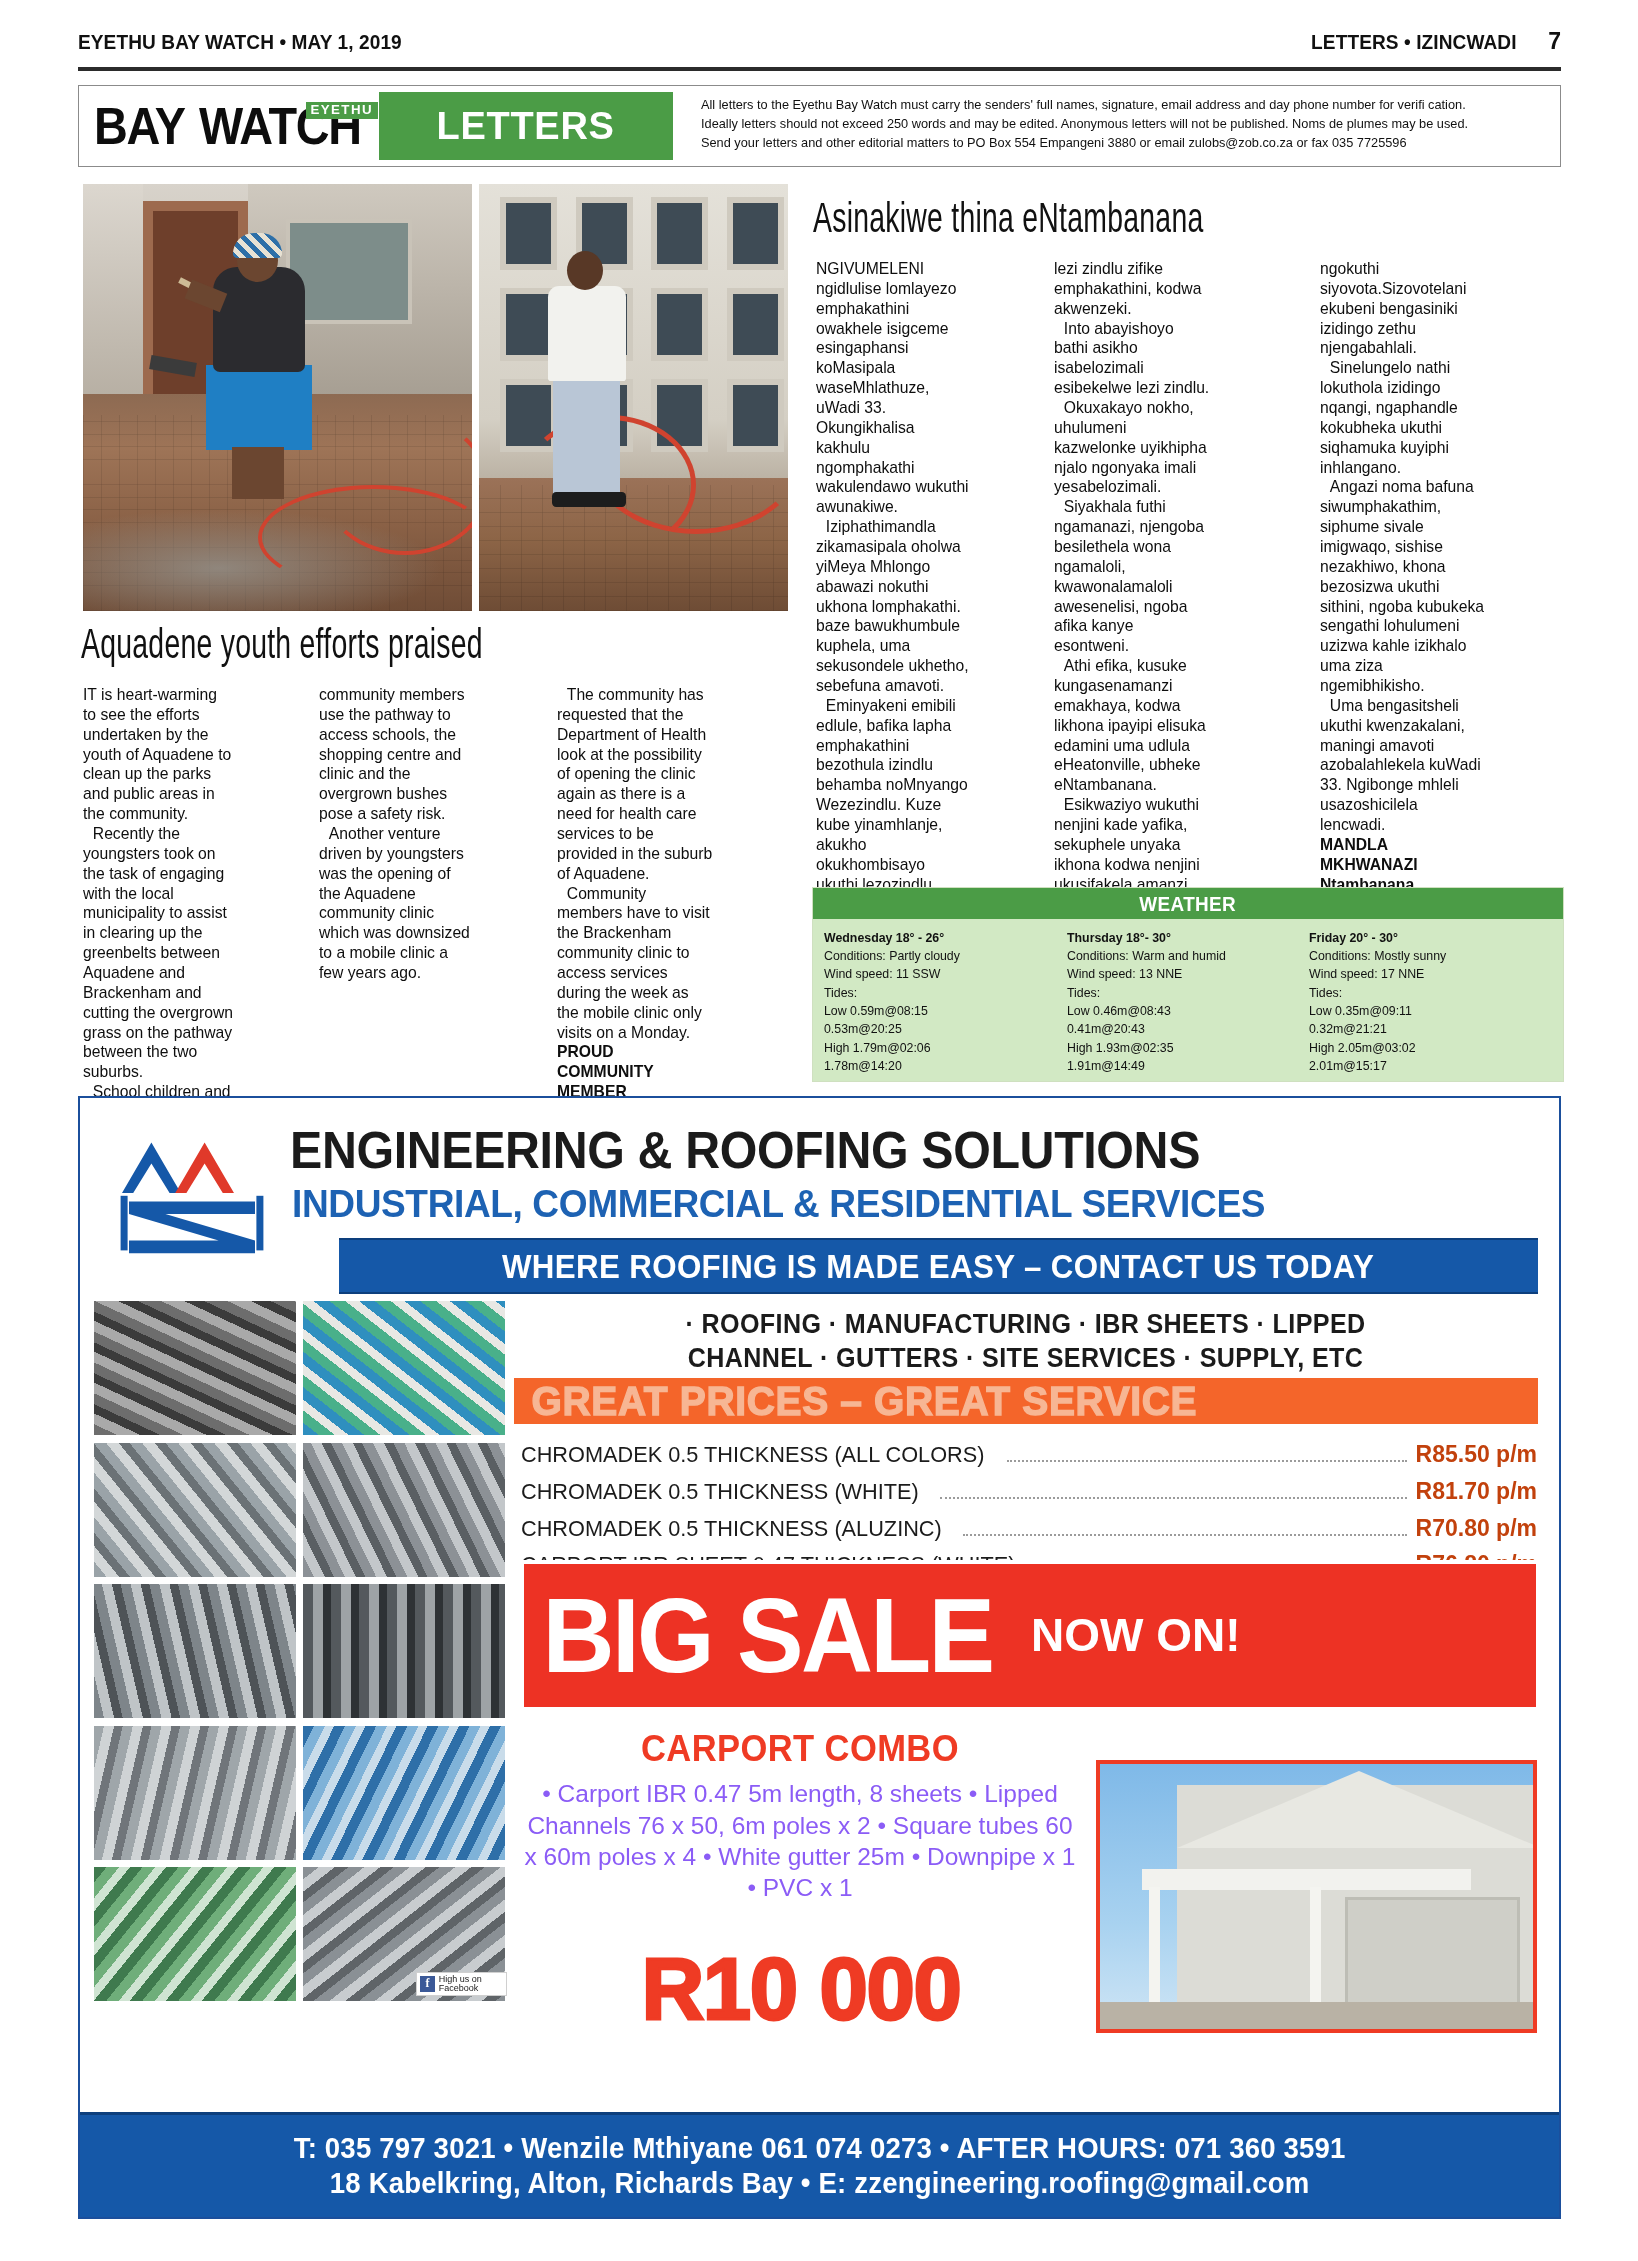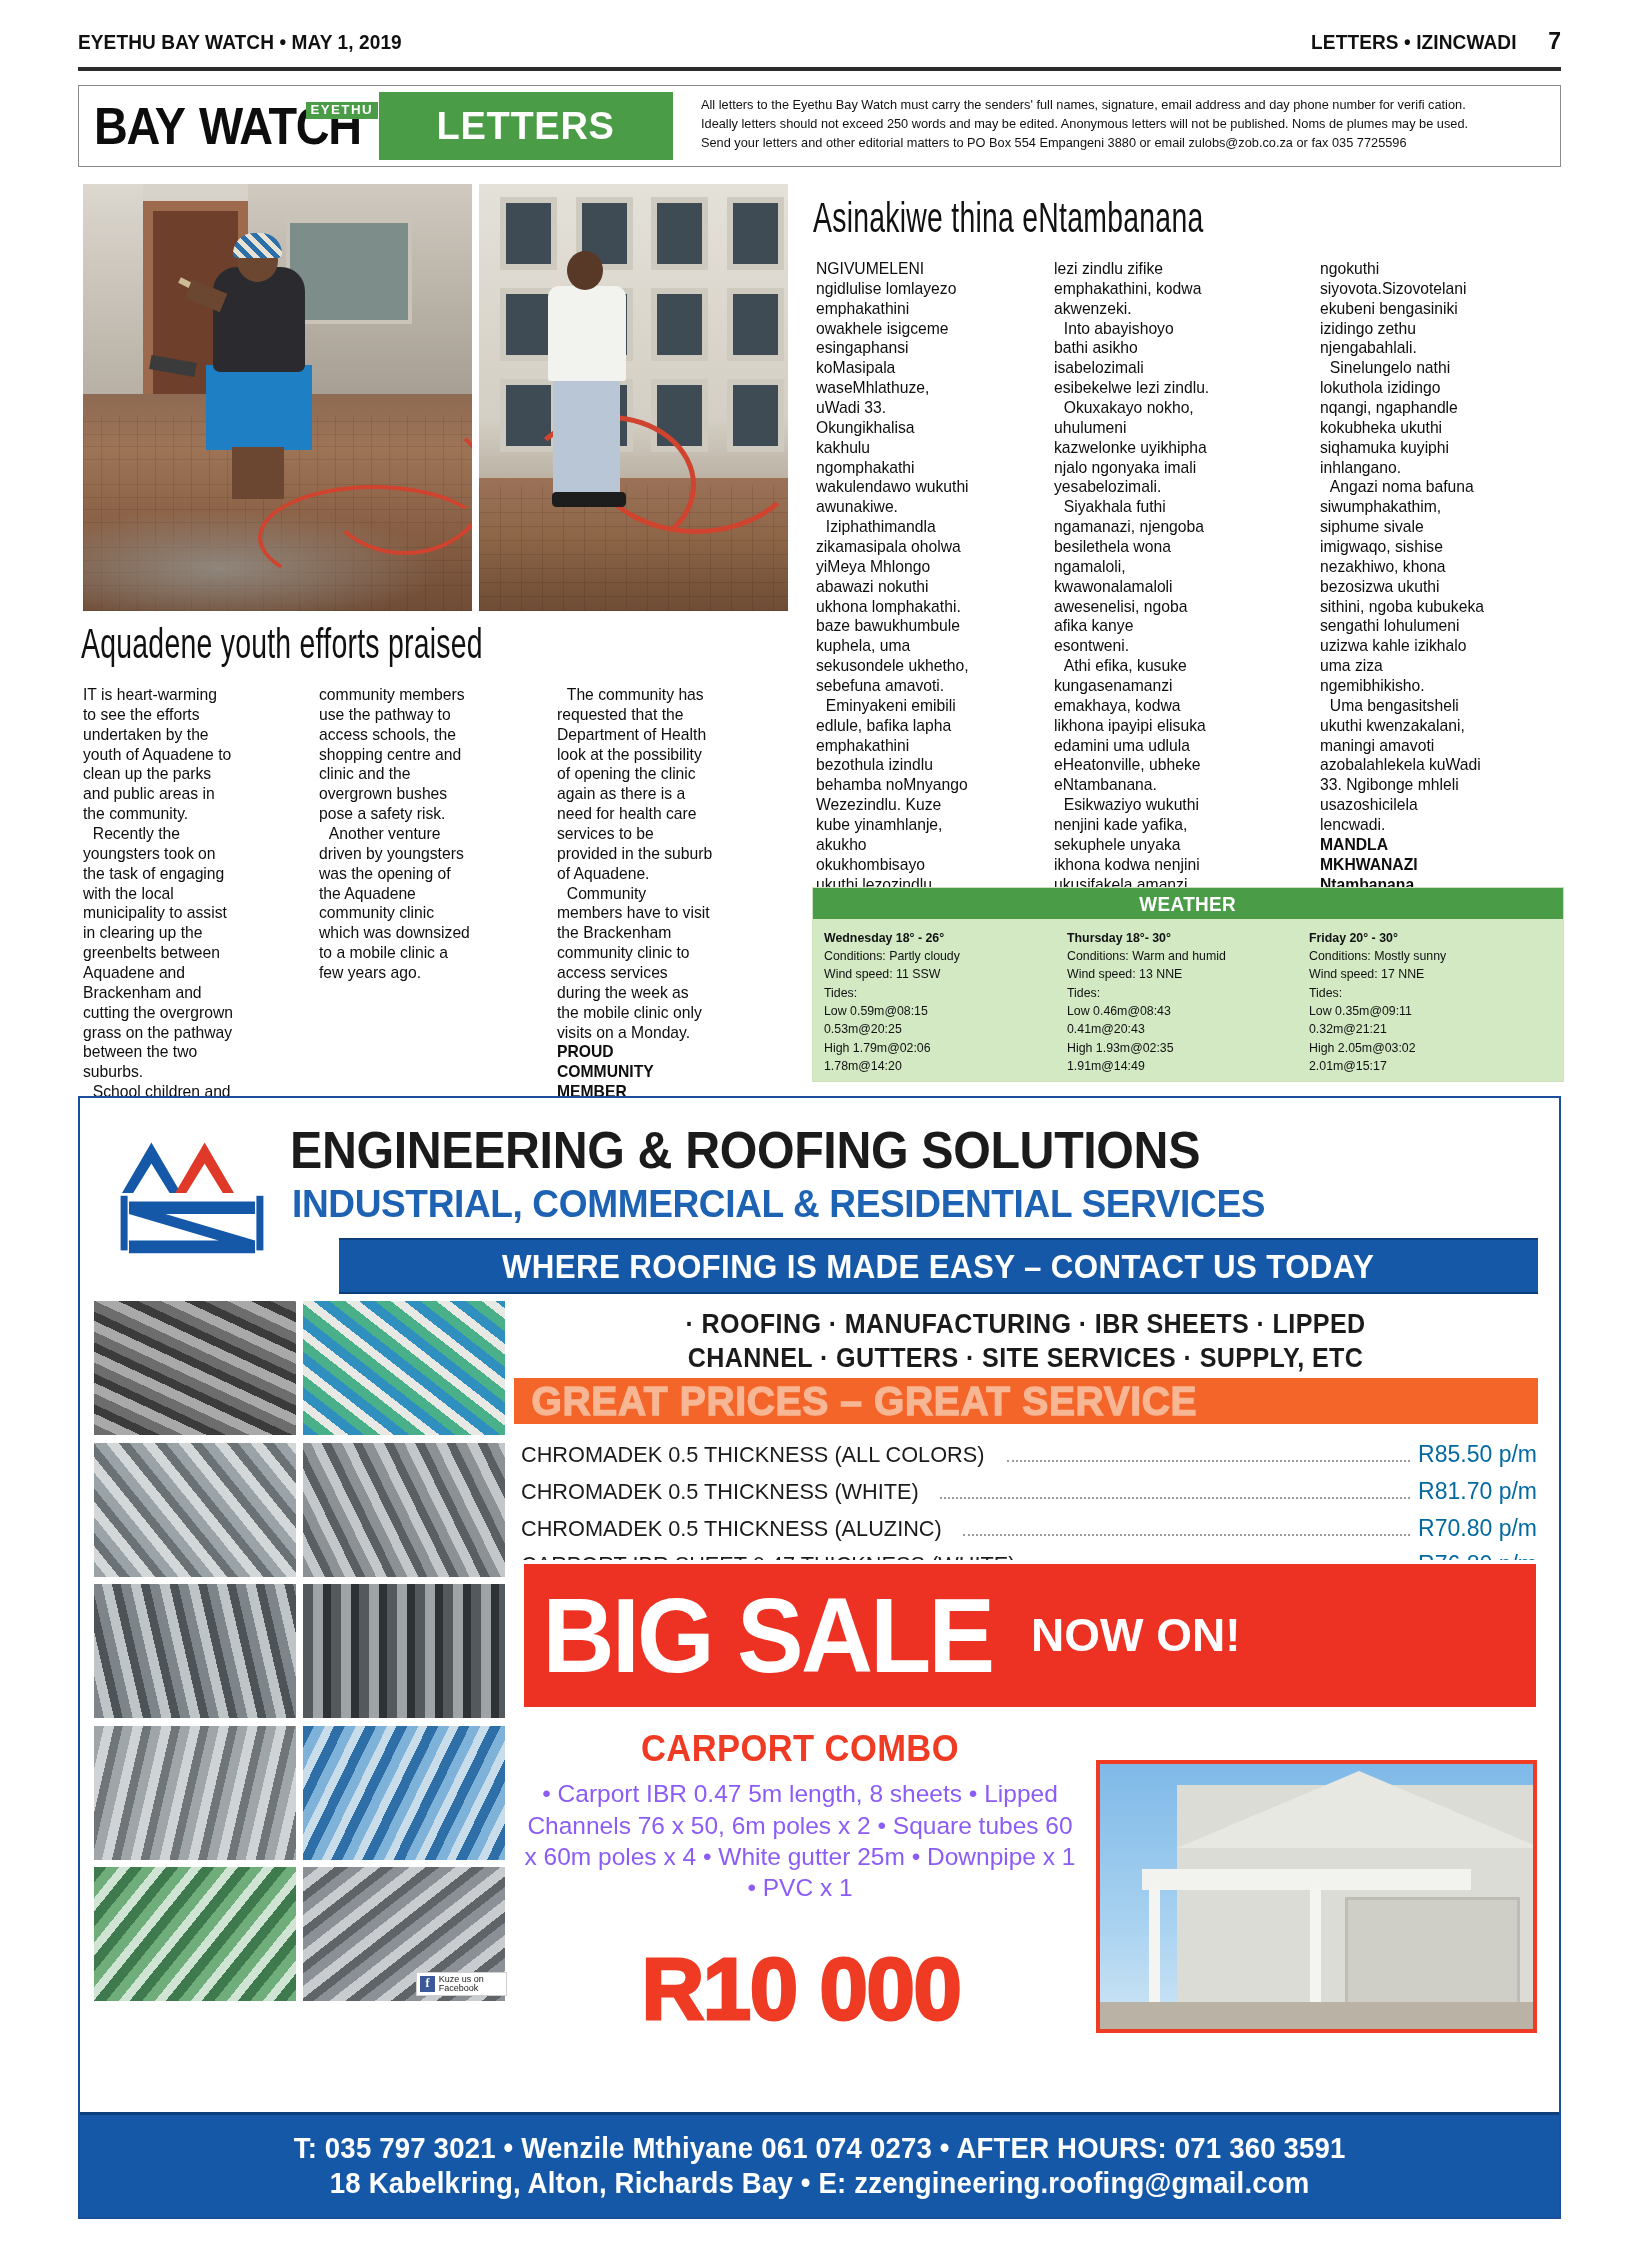--- a/index.html
+++ b/index.html
@@ -216,21 +216,21 @@
     font-size:41px; font-weight:bold; color:#f7b694; letter-spacing:0.7px;
     -webkit-text-stroke: 1.4px #f7b694; transform:scaleX(.95);
   }
 
   .pricelist { position:absolute; left:441px; top:343px; width:1016px; }
   .price-row {
     display:flex; align-items:baseline; font-size:22.4px; color:#1b1b1b; margin-bottom:9.8px;
   }
   .price-name { white-space:nowrap; transform:scaleX(.97); transform-origin:left center; }
   .price-dots { flex:1; border-bottom:2.1px dotted #9b9b9b; margin:0 8.4px 4.2px 8.4px; min-width:17px; }
-  .price-val  { color:#0369a1; font-weight:normal; font-size:23px; white-space:nowrap; }
+  .price-val  { color:#c2410c; font-weight:bold; font-size:23px; white-space:nowrap; }
 
   .bigsale {
     position:absolute; left:440px; top:462px; width:1020px; height:151px;
     background:#ed3224; border:4.2px solid #fff; display:flex; align-items:center;
   }
   .bigsale-txt {
     color:#fff; font-size:105px; font-weight:bold; letter-spacing:-2.8px;
     padding-left:19.6px; line-height:1; transform:scaleX(.95); transform-origin:left center;
   }
   .bigsale-now {
@@ -530,21 +530,21 @@
         <div class="tile" style="left: 209px; top: 283px; width: 202px; height: 134px; background: repeating-linear-gradient(90deg, rgb(84, 89, 93) 0px, rgb(84, 89, 93) 9.8px, rgb(158, 163, 166) 9.8px, rgb(158, 163, 166) 19.6px, rgb(46, 50, 53) 19.6px, rgb(46, 50, 53) 28px);"></div>
         <div class="tile" style="left: 0px; top: 425px; width: 202px; height: 134px; background: repeating-linear-gradient(103deg, rgb(159, 166, 170) 0px, rgb(159, 166, 170) 9.8px, rgb(207, 211, 213) 9.8px, rgb(207, 211, 213) 19.6px, rgb(112, 117, 122) 19.6px, rgb(112, 117, 122) 28px);"></div>
         <div class="tile" style="left: 209px; top: 425px; width: 202px; height: 134px; background: repeating-linear-gradient(116deg, rgb(46, 111, 168) 0px, rgb(46, 111, 168) 9.8px, rgb(127, 178, 216) 9.8px, rgb(127, 178, 216) 19.6px, rgb(201, 220, 234) 19.6px, rgb(201, 220, 234) 28px);"></div>
         <div class="tile" style="left: 0px; top: 566px; width: 202px; height: 134px; background: repeating-linear-gradient(129deg, rgb(63, 122, 78) 0px, rgb(63, 122, 78) 9.8px, rgb(111, 174, 122) 9.8px, rgb(111, 174, 122) 19.6px, rgb(207, 228, 210) 19.6px, rgb(207, 228, 210) 28px);"></div>
         <div class="tile" style="left: 209px; top: 566px; width: 202px; height: 134px; background: repeating-linear-gradient(142deg, rgb(138, 144, 149) 0px, rgb(138, 144, 149) 9.8px, rgb(200, 204, 207) 9.8px, rgb(200, 204, 207) 19.6px, rgb(95, 100, 104) 19.6px, rgb(95, 100, 104) 28px);"></div>
       </div>
 
     <div class="fb-badge">
       <div class="fb-icon">f</div>
       <div class="fb-text">
-        <div>Kuze us on</div>
+        <div>High us on</div>
         <div>Facebook</div>
       </div>
     </div>
 
     <div class="ad-footer">
       <div>T: 035 797 3021 • Wenzile Mthiyane 061 074 0273 • AFTER HOURS: 071 360 3591</div>
       <div>18 Kabelkring, Alton, Richards Bay • E: zzengineering.roofing@gmail.com</div>
     </div>
 
   </div>

